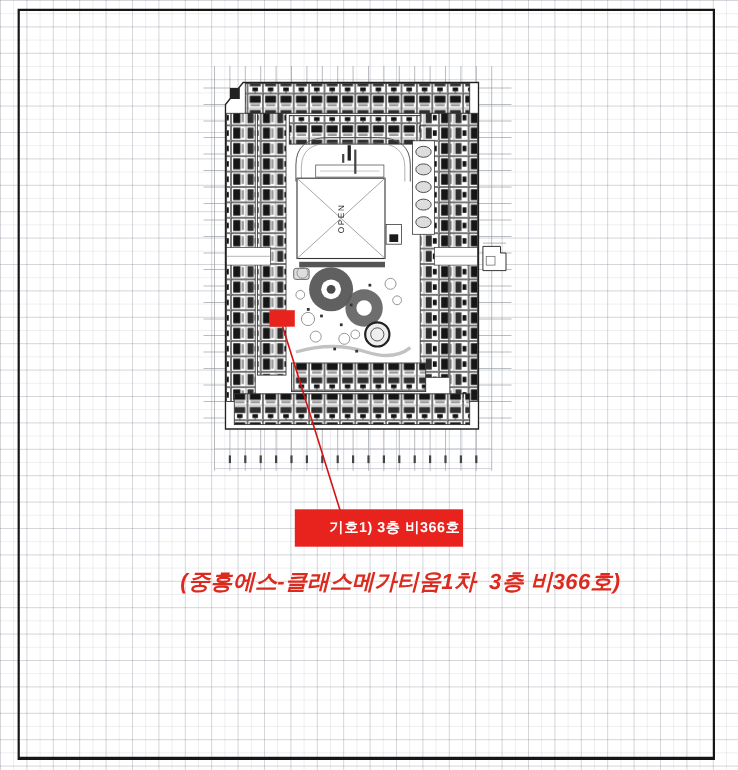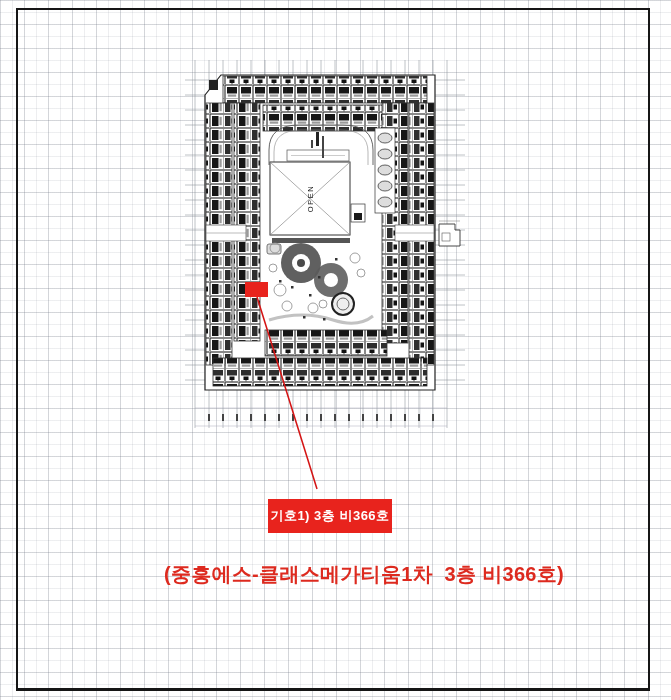--- a/index.html
+++ b/index.html
@@ -19,30 +19,31 @@
     background-size:24px 24px,24px 24px,12px 12px,12px 12px;
   }
   .frame{
     position:absolute;left:16px;top:8px;width:634px;height:683px;
     box-sizing:border-box;
     border:2px solid #161616;border-bottom-width:3px;
   }
   .plan{position:absolute;left:183px;top:58px;width:284px;height:379px;}
   .overlay{position:absolute;left:240px;top:276px;width:170px;height:220px;}
   .callout{
-    position:absolute;left:268px;top:499px;width:124px;height:34px;
+    position:absolute;left:268px;top:463px;width:124px;height:34px;
     background:var(--accent-red);
     color:#ffffff;font-size:13px;font-weight:600;letter-spacing:.5px;
     display:flex;align-items:center;justify-content:center;
     white-space:pre;
+    padding-left:29px;
   }
   .caption{
-    position:absolute;top:561px;left:364px;transform:translateX(-50%);
+    position:absolute;top:515px;left:364px;transform:translateX(-50%);
     color:var(--caption-red);font-size:20px;font-weight:bold;
-    letter-spacing:.3px;white-space:pre;
+    letter-spacing:.3px;white-space:pre;font-style:italic;
   }
 </style>
 </head>
 <body style="--accent-red: #e8231d; --line-red: #d41414; --caption-red: #dd2a1f;">
 
 <div id="canvas">
 
   <div class="frame"></div>
 
   <svg class="plan" viewBox="0 0 284 379">

